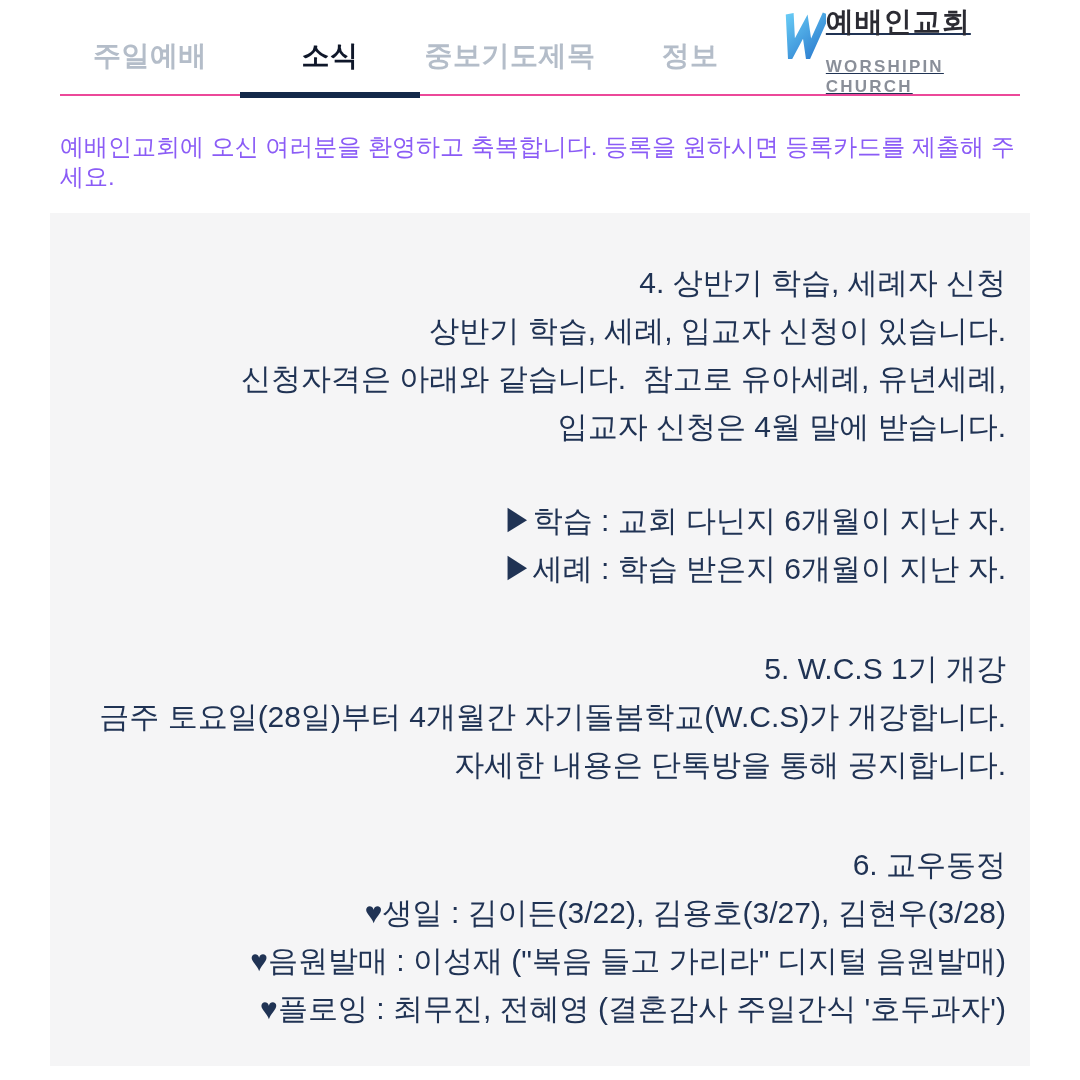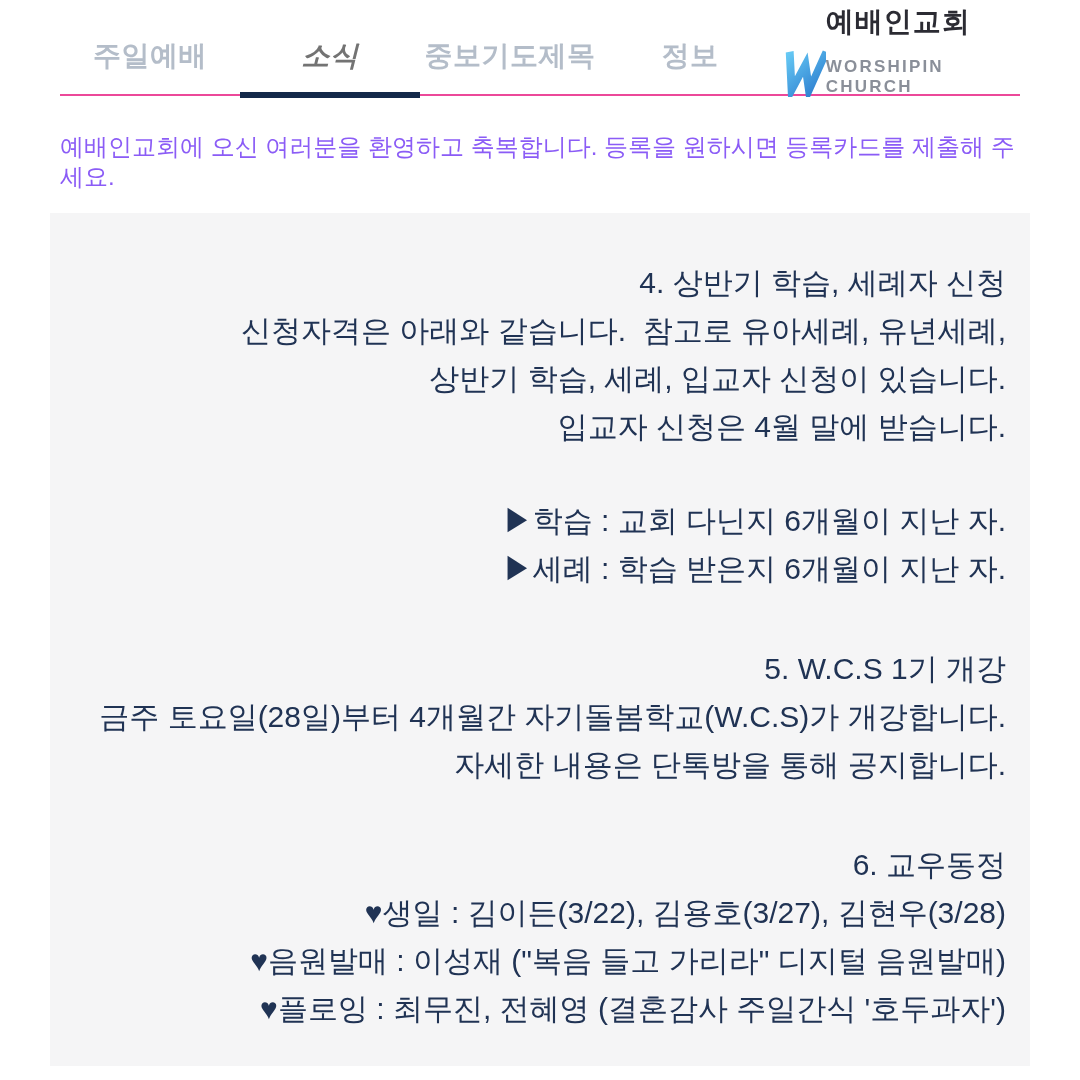--- a/index.html
+++ b/index.html
@@ -26,37 +26,38 @@
     display: flex;
     align-items: center;
     justify-content: center;
     font-size: 28px;
     font-weight: bold;
     letter-spacing: 0.5px;
     color: #b4bdc9;
     position: relative;
     cursor: pointer;
   }
-  .tab.active { color: #737373; font-style: italic; }
+  .tab.active { color: #0f172a; }
   .tab.active::after {
     content: "";
     position: absolute;
     left: 0; right: 0;
     bottom: -4px;
     height: 6px;
     background: #14294a;
   }
 
   
   .logo {
     margin-left: auto;
     align-self: center;
     display: flex;
-    align-items: flex-end;
+    align-items: flex-start;
     padding-bottom: 8px;
+    text-decoration: underline;
   }
   .logo svg { width: 50px; height: 52px; display: block; }
   .logo-kr {
     font-size: 28px;
     font-weight: bold;
     color: #2b2b33;
     letter-spacing: 1px;
     line-height: 30px;
   }
   .logo-en {
@@ -126,22 +127,22 @@
         <div class="logo-en">WORSHIPIN CHURCH</div>
       </div>
     </div>
   </header>
 
   <p class="welcome">예배인교회에 오신 여러분을 환영하고 축복합니다. 등록을 원하시면 등록카드를 제출해 주세요.</p>
 
   <main class="panel">
       <section class="section">
         <div class="line title">4. 상반기 학습, 세례자 신청</div>
+        <div class="line body">상반기 학습, 세례, 입교자 신청이 있습니다.</div>
         <div class="line body">신청자격은 아래와 같습니다.  참고로 유아세례, 유년세례,</div>
-        <div class="line body">상반기 학습, 세례, 입교자 신청이 있습니다.</div>
         <div class="line body">입교자 신청은 4월 말에 받습니다.</div>
         <div class="spacer"></div>
         <div class="line body">▶학습 : 교회 다닌지 6개월이 지난 자.</div>
         <div class="line body">▶세례 : 학습 받은지 6개월이 지난 자.</div>
       </section>
       <section class="section">
         <div class="line title">5. W.C.S 1기 개강</div>
         <div class="line body">금주 토요일(28일)부터 4개월간 자기돌봄학교(W.C.S)가 개강합니다.</div>
         <div class="line body">자세한 내용은 단톡방을 통해 공지합니다.</div>
       </section>

